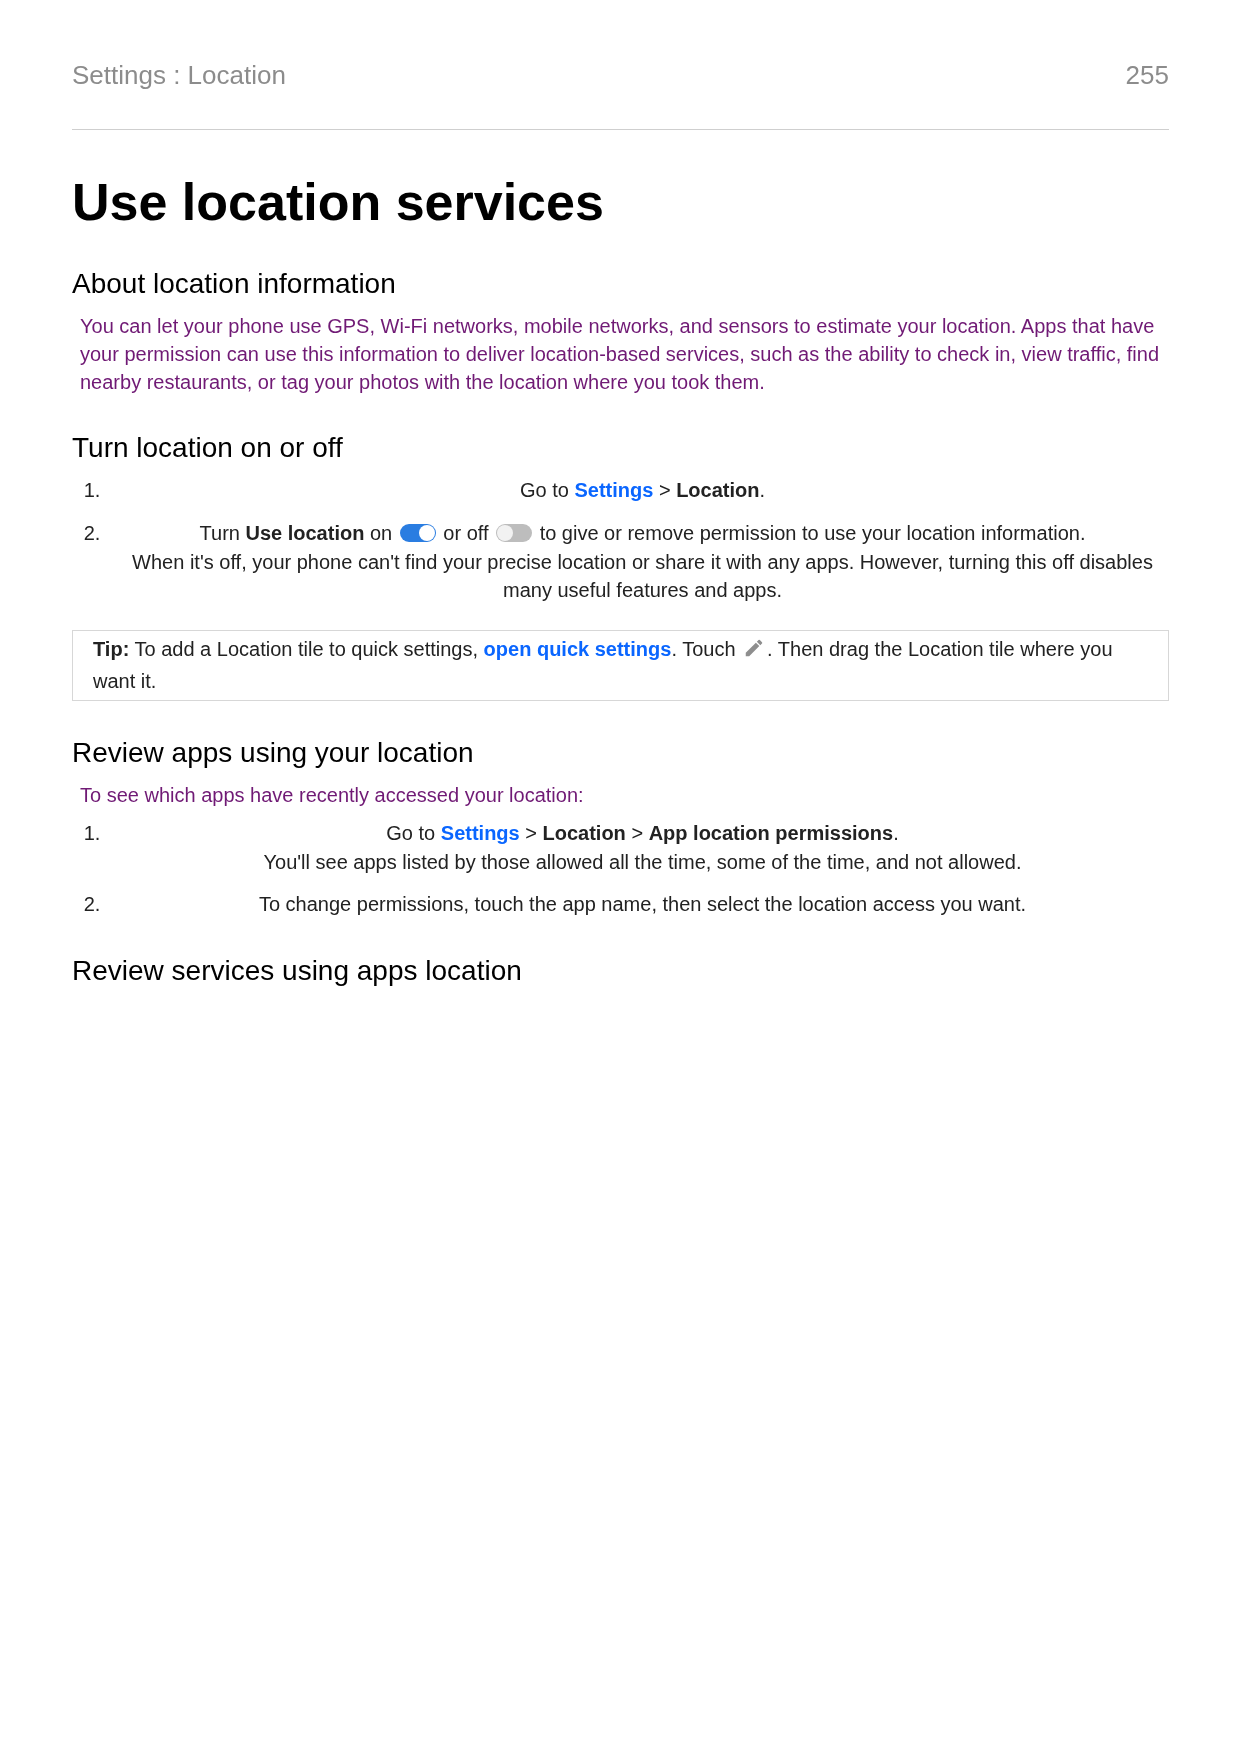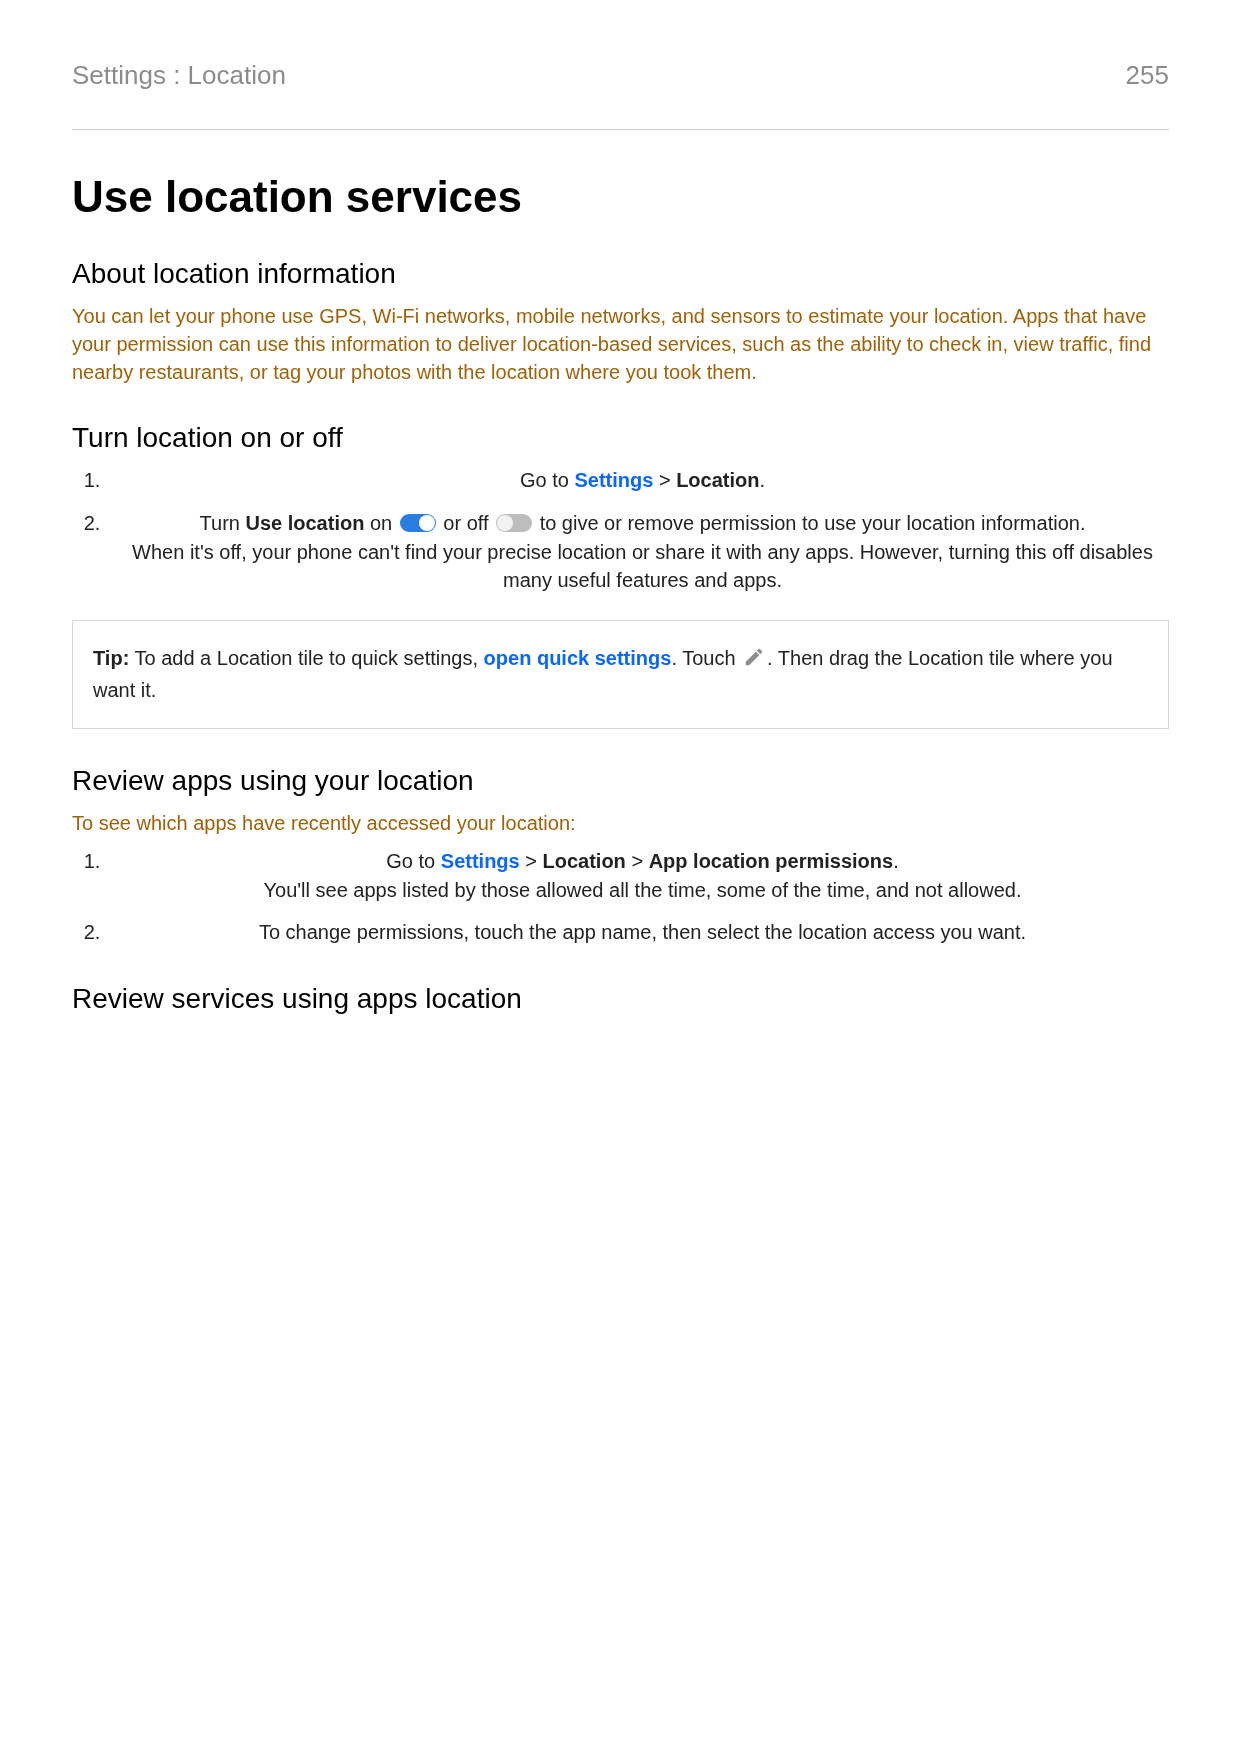--- a/index.html
+++ b/index.html
@@ -25,36 +25,36 @@
     font-size: 26px;
     font-weight: 400;
     margin-bottom: 38px;
   }
   hr.rule {
     border: none;
     border-top: 1.5px solid #cfcfcf;
     margin: 0 0 42px 0;
   }
   h1.page-title {
-    font-size: 44px;
+    font-size: 52px;
     font-weight: 700;
     margin: 0 0 32px 0;
     color: #000;
   }
   h2.section {
     font-size: 28px;
     font-weight: 400;
     margin: 36px 0 12px 0;
     color: #000;
   }
   p.body {
     font-size: 20px;
     line-height: 1.4;
-    margin: 0 0 10px 0;
-    color: #a16207;
+    margin: 0 0 10px 8px;
+    color: #701a75;
   }
   ol.steps {
     padding-left: 34px;
     margin: 10px 0 0 0;
     font-size: 20px;
     line-height: 1.45;
     color: #222;
     text-align: center;
   }
   ol.steps > li {
@@ -69,21 +69,21 @@
     line-height: 1.4;
   }
   a.link, .link {
     color: #0a66ff;
     text-decoration: none;
     font-weight: 600;
   }
   .bold { font-weight: 700; }
   .tip-box {
     border: 1.5px solid #d7d7d7;
-    padding: 23px 20px;
+    padding: 4px 20px;
     margin: 26px 0 10px 0;
     font-size: 20px;
     line-height: 1.45;
     color: #222;
   }
   .toggle {
     display: inline-block;
     width: 36px;
     height: 18px;
     border-radius: 9px;

